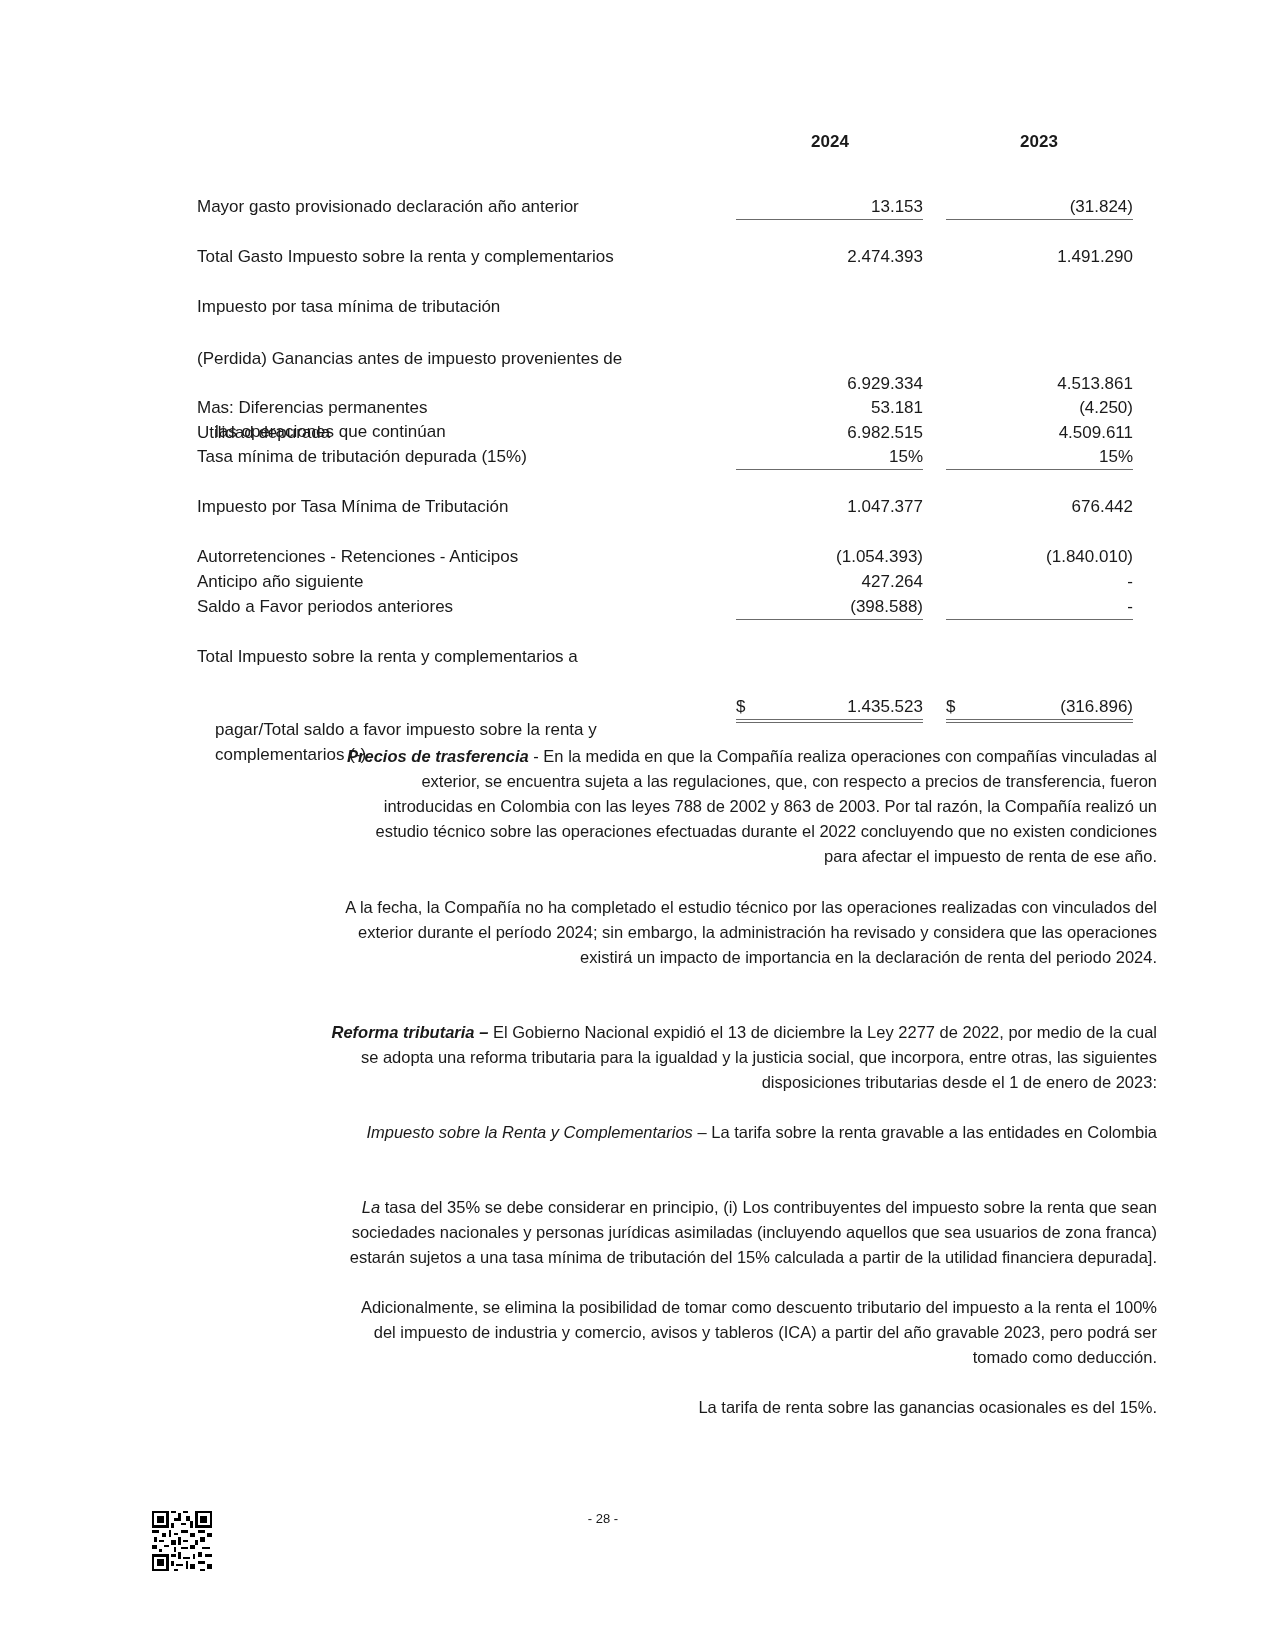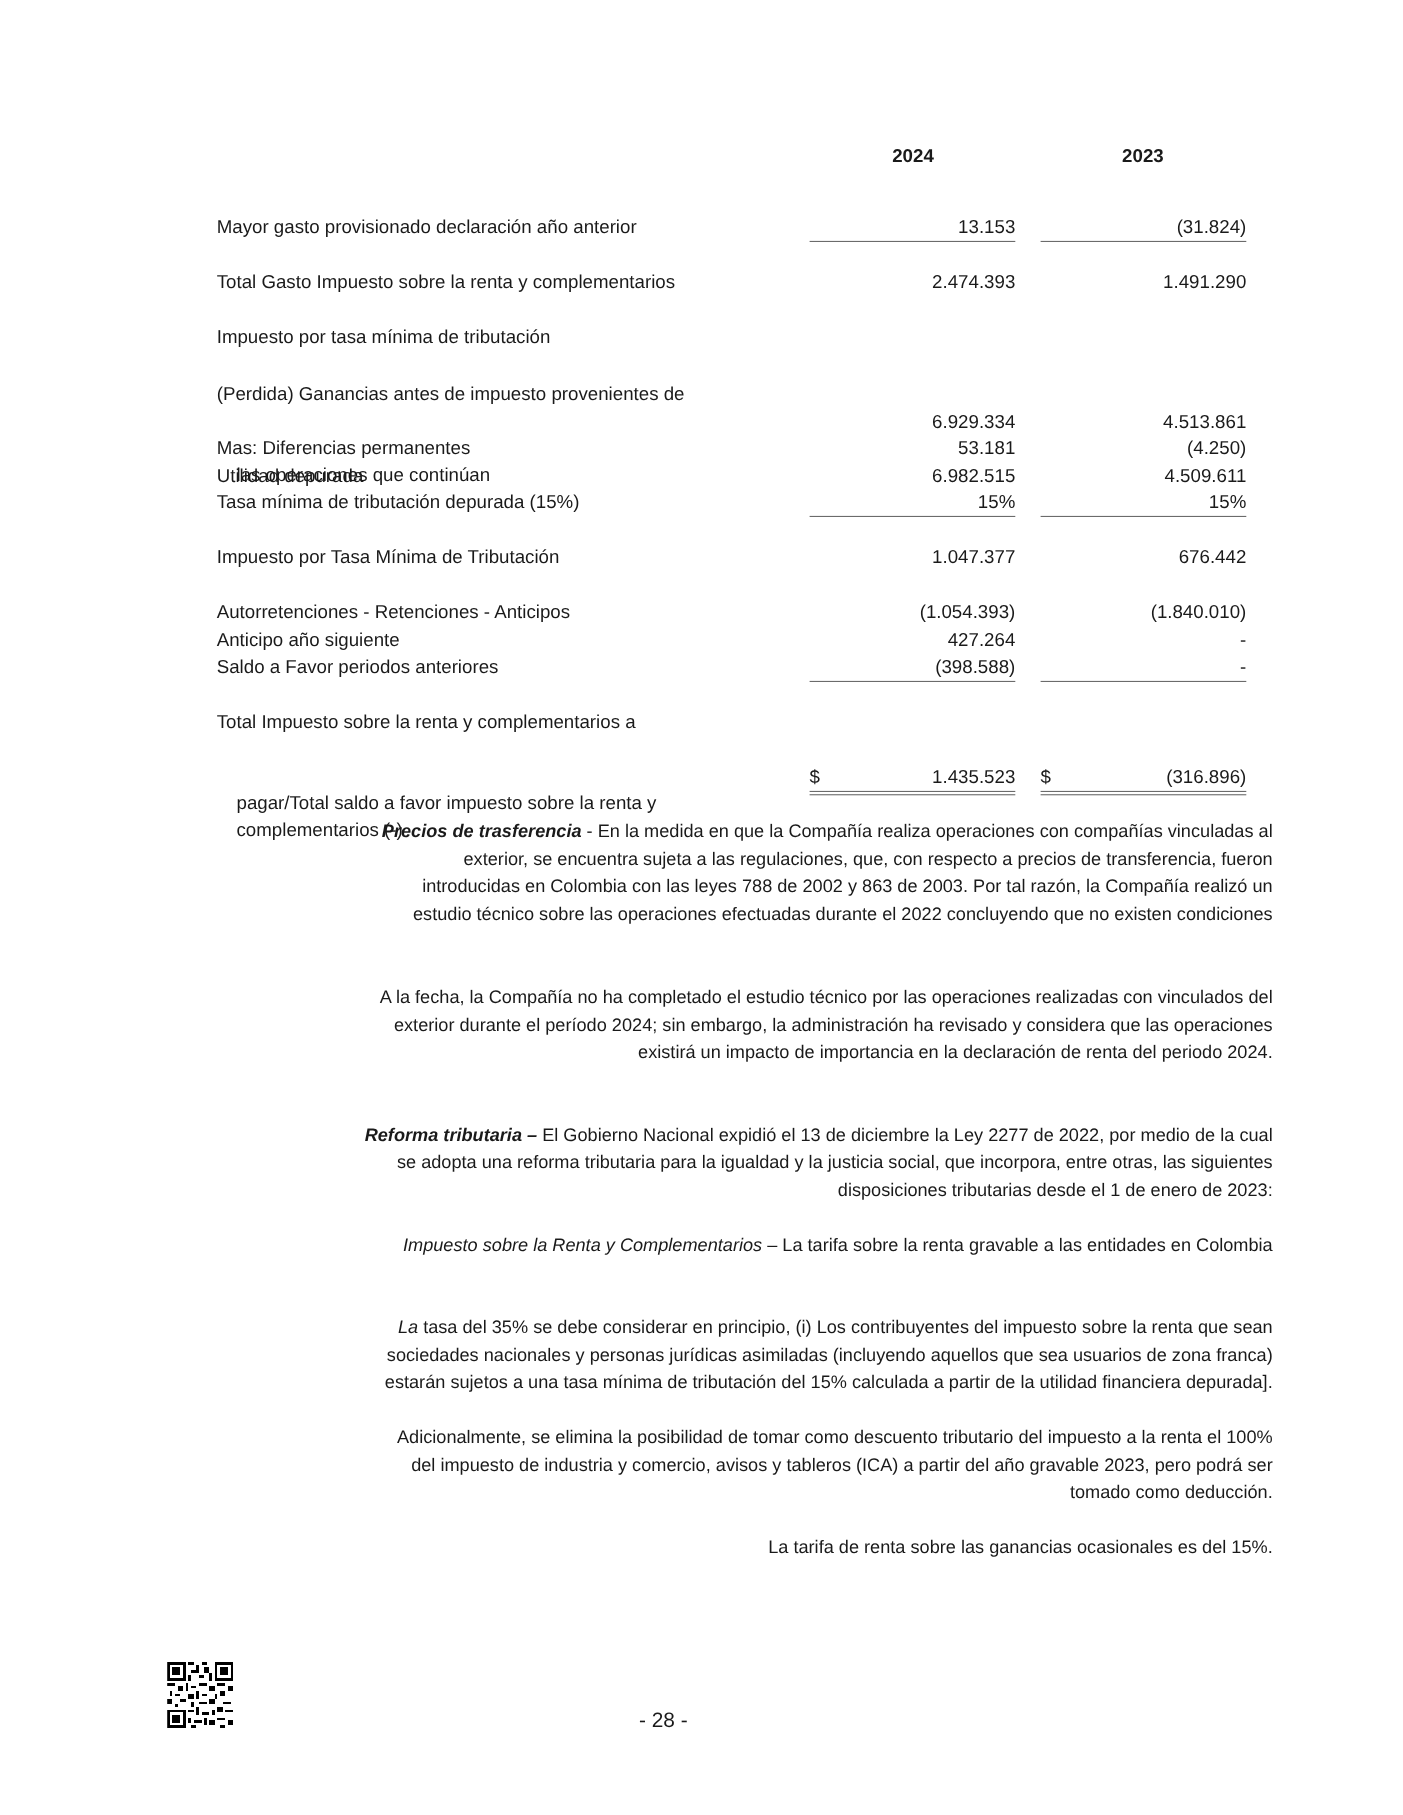--- a/index.html
+++ b/index.html
@@ -22,21 +22,21 @@
   .val.ul { border-bottom: 1.5px solid #6b6b6b; }
   .val.dul { border-bottom: 4px double #6b6b6b; }
   .val .cur { position: absolute; left: 0; top: 0; }
 
   .para { position: absolute; left: 197px; width: 960px; font-size: 16.5px; line-height: 25px; text-align: right; }
   .para p { margin: 0; }
   .bi { font-weight: bold; font-style: italic; }
   .it { font-style: italic; }
 
   .pagenum { position: absolute; left: 573px; top: 1508px; width: 60px; text-align: center;
-             font-size: 19px; line-height: 22px; margin-top: 46px; }
+             font-size: 13px; line-height: 22px; }
   .qr { position: absolute; left: 152px; top: 1511px; width: 60px; height: 60px; }
 </style>
 </head>
 <body>
 
 <div class="page">
 
   <div class="yr c1">2024</div>
   <div class="yr c2">2023</div>
 
@@ -126,20 +126,21 @@
         <span>(316.896)</span>
       </span>
     </div>
   </div>
 
   <div class="para" style="top:744px">
     <p><span class="bi">Precios de trasferencia</span><span> - En la medida en que la Compañía  realiza operaciones con compañías vinculadas al</span></p>
     <p>exterior, se encuentra sujeta a las regulaciones, que, con respecto a precios de transferencia, fueron</p>
     <p>introducidas en Colombia con las leyes 788 de 2002 y 863 de 2003. Por tal razón, la Compañía  realizó un</p>
     <p>estudio técnico sobre las operaciones efectuadas durante el 2022 concluyendo que no existen condiciones</p>
+    <p>para afectar el impuesto de renta de ese año.</p>
   </div>
 
   <div class="para" style="top:895px">
     <p>A la fecha, la Compañía no ha completado el estudio técnico por las operaciones realizadas con vinculados del</p>
     <p>exterior durante el período 2024; sin embargo, la administración ha revisado y considera que las operaciones</p>
     <p>existirá un impacto de importancia en la declaración de renta del periodo 2024.</p>
   </div>
 
   <div class="para" style="top:1020px">
     <p><span class="bi">Reforma tributaria –</span><span> El Gobierno Nacional expidió el 13 de diciembre la Ley 2277 de 2022, por medio de la cual</span></p>

